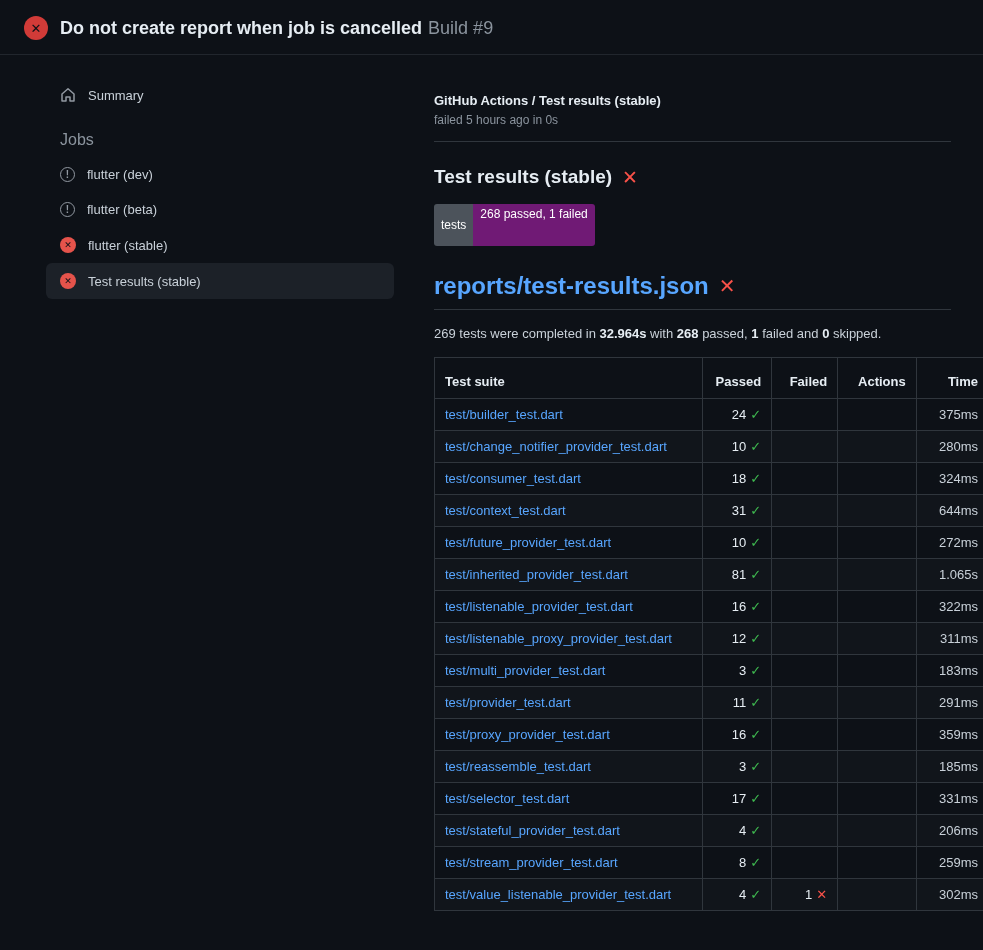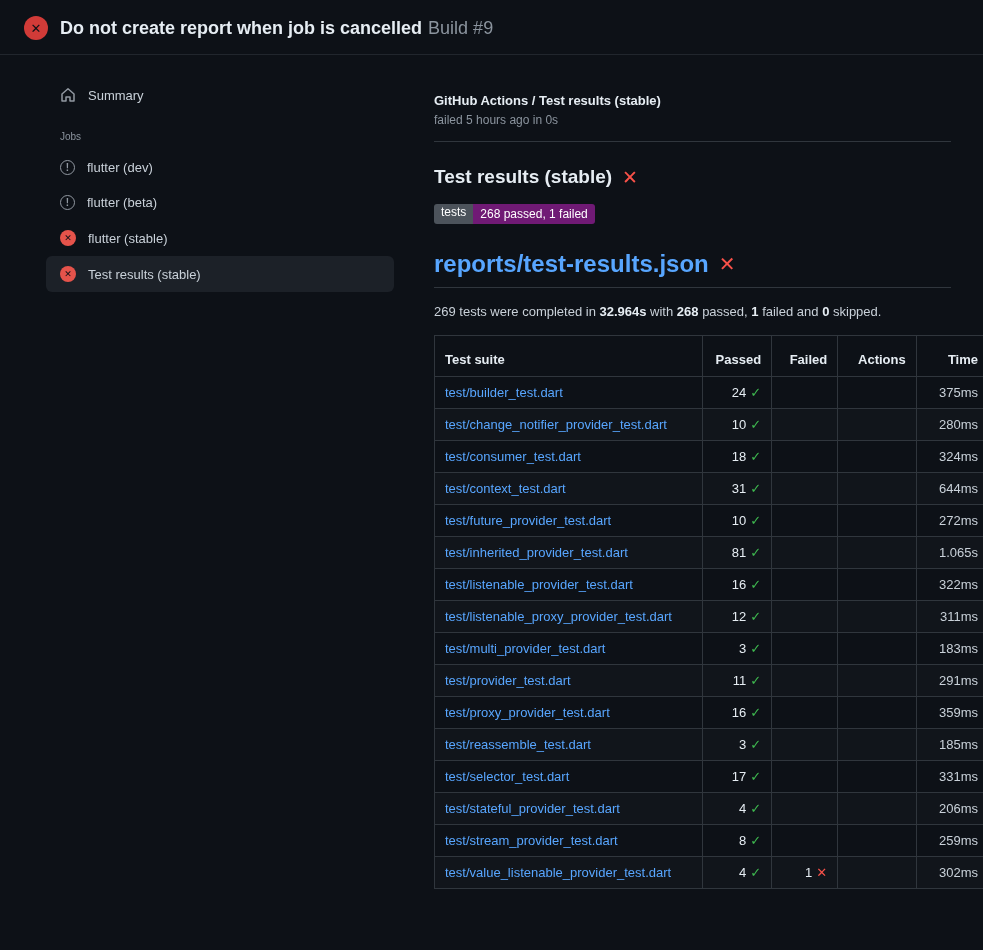--- a/index.html
+++ b/index.html
@@ -13,39 +13,39 @@
     display:flex; align-items:center; justify-content:center; font-weight:bold; font-size:13px; flex:none; }
   .page-title { font-size:18px; font-weight:bold; color:#e6edf3; }
   .build-no { font-size:18px; font-weight:normal; color:#8b949e; margin-left:6px; }
 
   
   .layout { display:flex; align-items:flex-start; }
   .sidebar { width:368px; flex:none; padding:22px 10px 0 10px;margin-left:36px; }
   .sidebar-item { display:flex; align-items:center; gap:12px; padding:10px 14px; border-radius:6px;
     cursor:pointer; color:#c9d1d9; }
   .sidebar-item.selected { background:#1c2128; }
-  .jobs-label { color:#8b949e; font-size:10px; padding:18px 14px 8px 14px; }
+  .jobs-label { color:#8b949e; font-size:16px; padding:18px 14px 8px 14px; }
   .home-icon svg { display:block; }
   .neutral-dot { width:15px; height:15px; border-radius:50%; border:1.5px solid #9198a1; color:#9198a1;
     display:flex; align-items:center; justify-content:center; font-size:10px; font-weight:bold; flex:none; }
   .fail-dot { width:16px; height:16px; border-radius:50%; background:#e5534b; color:#0d1117;
     display:flex; align-items:center; justify-content:center; font-size:9px; font-weight:bold; flex:none; }
 
   
   .main { flex:1; padding:38px 32px 0 30px; min-width:0; }
   .breadcrumb { font-weight:bold; color:#e6edf3; font-size:13px; }
   .run-meta { color:#8b949e; font-size:12px; margin-top:5px; }
   .divider { border:none; border-top:1px solid #30363d; margin:14px 0 0 0; }
 
   .section-heading { display:flex; align-items:center; gap:10px; margin-top:24px; }
   .section-heading h3 { font-size:19px; color:#e6edf3; font-weight:bold; }
   .x-glyph { color:#f85149; font-size:19px; font-weight:bold; line-height:1; }
 
   .badge { display:inline-flex; margin-top:16px; font-size:12px; border-radius:3px; overflow:hidden; }
-  .badge-label { background:#4c535b; color:#ffffff; padding:1px 7px; }
+  .badge-label { background:#4c535b; color:#ffffff; padding:14px 7px; }
   .badge-value { background:#701a75; color:#ffffff; padding:3px 7px; }
 
   .report-heading { display:flex; align-items:center; gap:10px; margin-top:26px;
     border-bottom:1px solid #30363d; padding-bottom:9px; }
   .report-link { font-size:24px; font-weight:bold; color:#58a6ff; text-decoration:none; }
   .report-heading .x-glyph { font-size:20px; }
 
   .summary-line { margin-top:16px; color:#c9d1d9; }
   .summary-line b { color:#e6edf3; }
 

